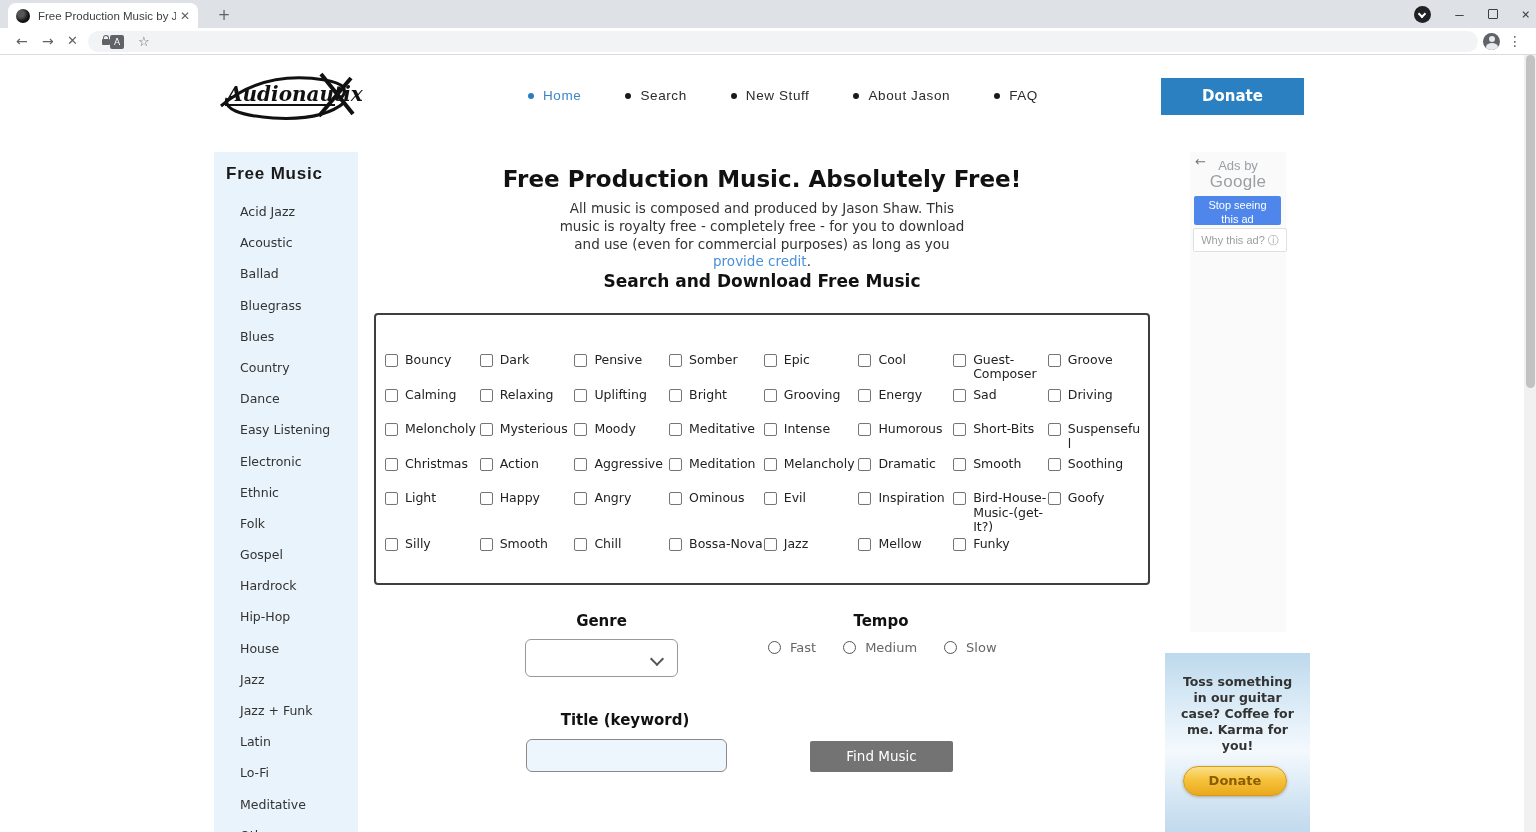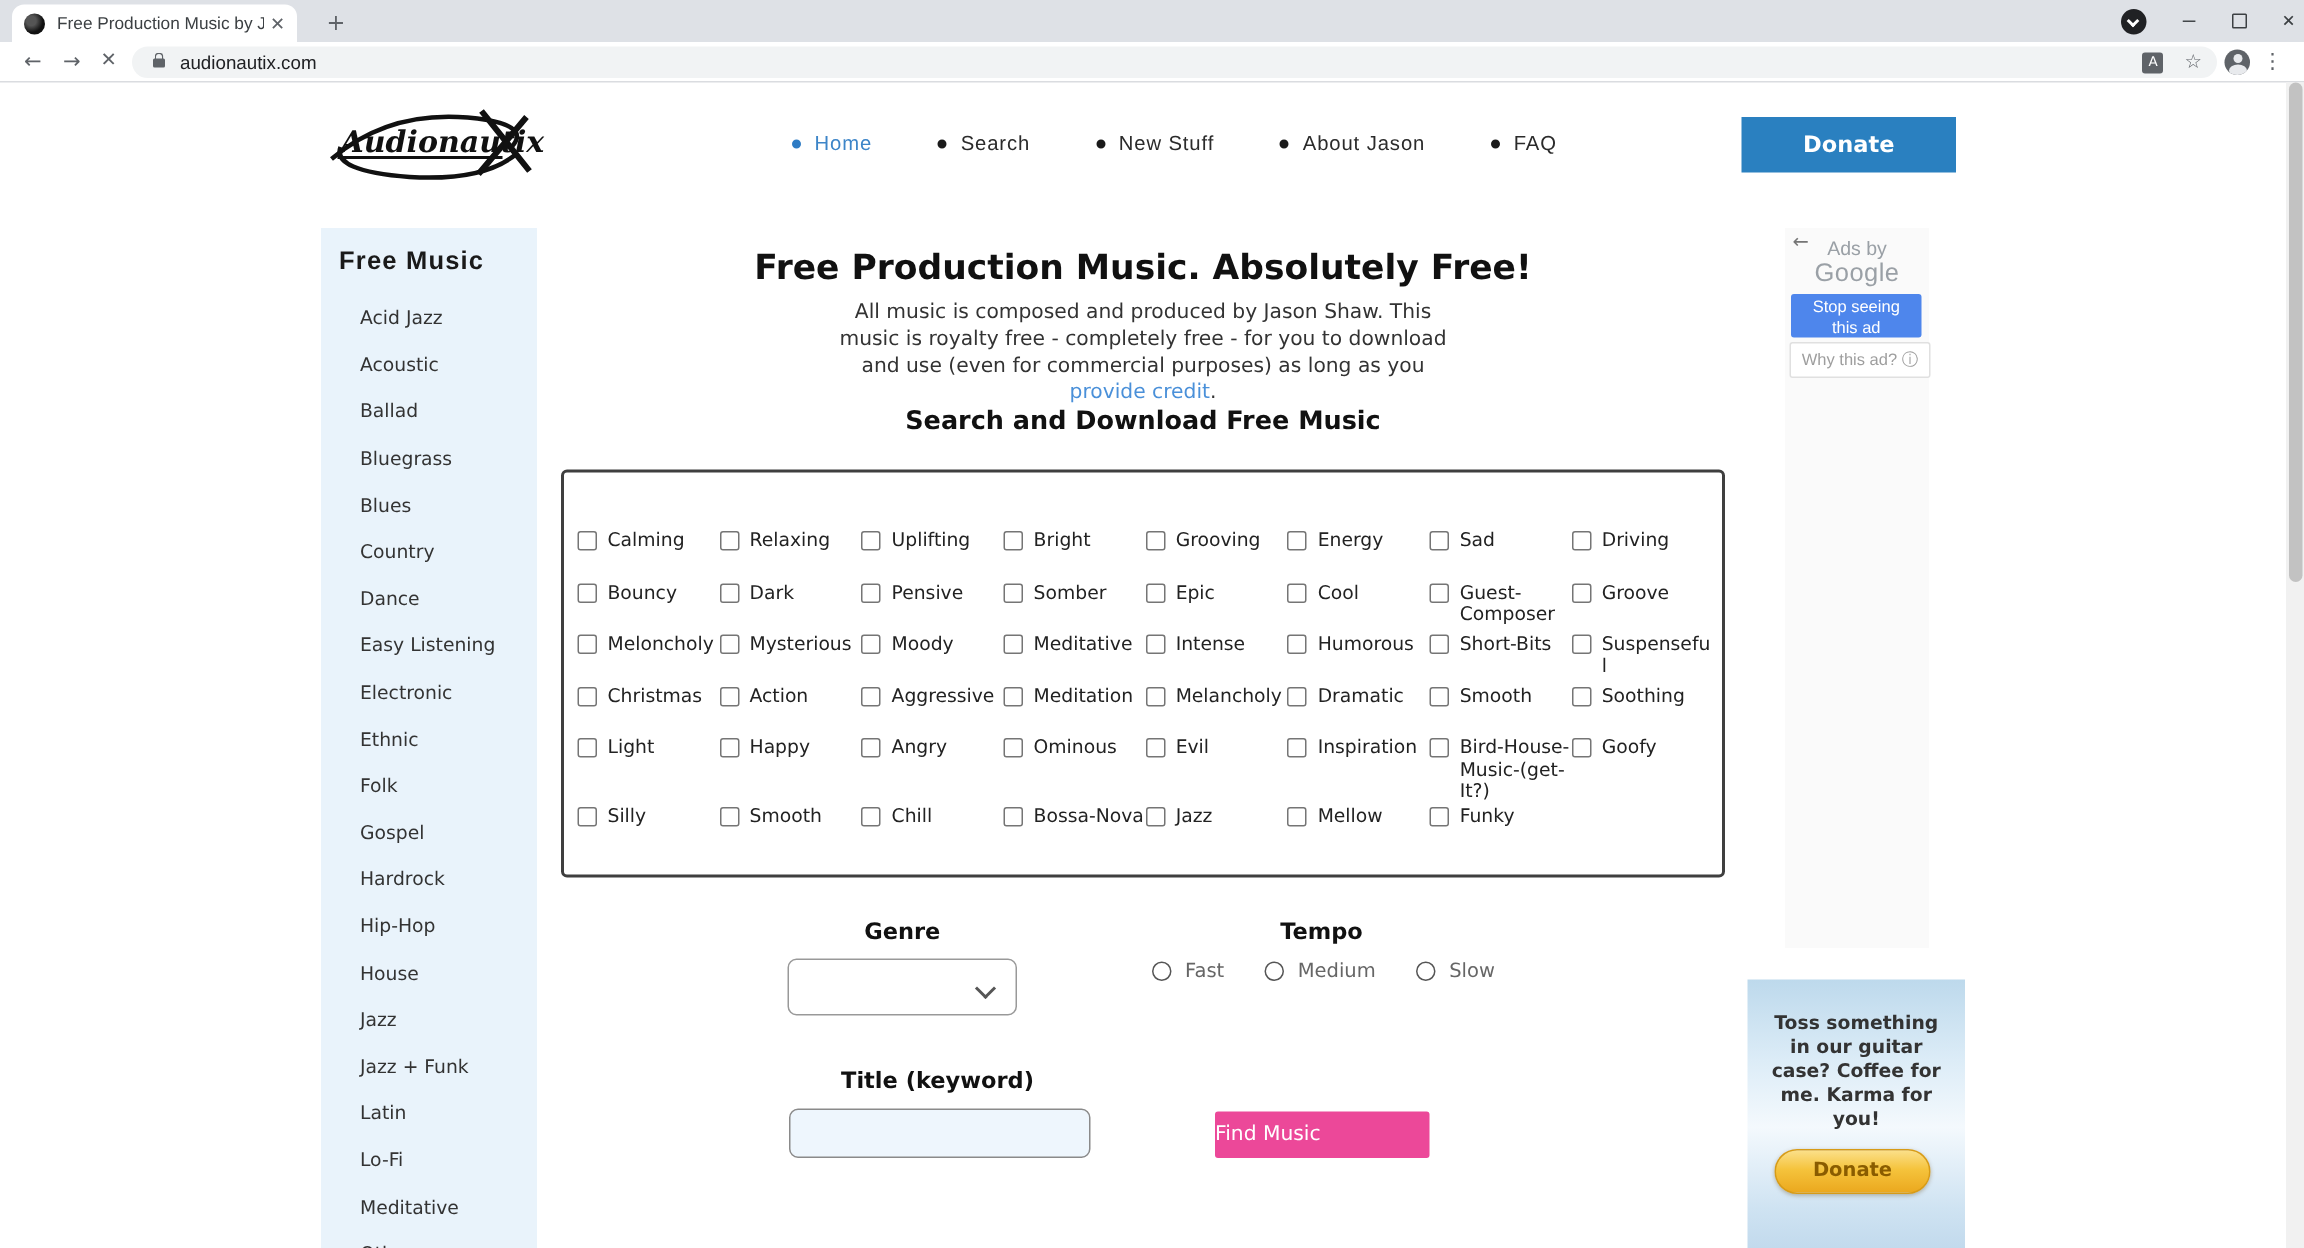--- a/index.html
+++ b/index.html
@@ -96,22 +96,22 @@
   .tempo-row { position:absolute; left:768px; top:640px; display:flex; gap:27px; }
   .radio-item { display:flex; align-items:center; gap:9px; }
   .rdo { width:13px; height:13px; border:1.5px solid #555; border-radius:50%; background:#fff; cursor:pointer; }
   .rdo-label { font-size:13px; color:#666; }
 
   .title-label { position:absolute; left:525px; top:711px; width:200px; text-align:center;
                  font-size:15px; font-weight:bold; color:#111; }
   .title-input { position:absolute; left:526px; top:739px; width:201px; height:33px;
                  background:#eef6fd; border:1px solid #8a8a8a; border-radius:6px; padding:0 8px;
                  font-size:13px; color:#222; }
-  .find-btn { position:absolute; left:810px; top:741px; width:143px; height:31px; background:#ec4899;
-              color:#fff; font-size:13.5px; text-align:left; line-height:31px; cursor:pointer;
+  .find-btn { position:absolute; left:810px; top:741px; width:143px; height:31px; background:#737373;
+              color:#fff; font-size:13.5px; text-align:center; line-height:31px; cursor:pointer;
               border-radius:2px; }
 
   
   .ad-strip { position:absolute; left:1190px; top:152px; width:96px; height:480px; background:#fafafa; }
   .ad-arrow { position:absolute; left:5px; top:2px; font-size:13px; color:#757575; cursor:pointer; }
   .ad-adsby { text-align:center; margin-top:6px; font-family:"Liberation Sans", sans-serif;
               font-size:13px; color:#9aa0a6; }
   .ad-google { text-align:center; font-family:"Liberation Sans", sans-serif; font-size:17px;
                color:#9aa0a6; letter-spacing:0.3px; margin-top:-1px; }
   .ad-stop { position:absolute; left:4px; top:44px; width:87px; height:29px; background:#4e86ec;
@@ -155,21 +155,20 @@
     <span class="wc-glyph">×</span>
   </div>
 </div>
 
 <div class="toolbar"></div>
 <span class="nav-glyph" style="left:16px;">←</span>
 <span class="nav-glyph" style="left:42px;">→</span>
 <span class="nav-glyph" style="left:67px; font-size:13px;">✕</span>
 <div class="omnibox">
   <span class="lock"></span>
-  <span class="url">audionautix.com</span>
   <span class="translate-ic">A</span>
   <span class="star-ic">☆</span>
 </div>
 <span class="avatar-ic"></span>
 <span class="dots-ic">⋮</span>
 
 <div class="logo">
   <svg width="150" height="56" viewBox="0 0 150 56">
     <path d="M8 38 Q 50 2 112 12 Q 140 17 128 30" fill="none" stroke="#111" stroke-width="3"></path>
     <path d="M14 30 Q 8 46 60 50 Q 110 53 132 34" fill="none" stroke="#111" stroke-width="3"></path>
@@ -234,20 +233,54 @@
 <div class="intro">
   <span>All music is composed and produced by Jason Shaw. This music is royalty free - completely free - for you to download and use (even for commercial purposes) as long as you </span><a href="#">provide credit</a><span>.</span>
 </div>
 <div class="main-h2">Search and Download Free Music</div>
 
 <div class="mood-box">
   <div class="mood-rows">
       <div class="mood-row">
         <div class="mood-cell">
           <span class="cbx"></span>
+          <span class="cbx-label">Bouncy</span>
+        </div>
+        <div class="mood-cell">
+          <span class="cbx"></span>
+          <span class="cbx-label">Dark</span>
+        </div>
+        <div class="mood-cell">
+          <span class="cbx"></span>
+          <span class="cbx-label">Pensive</span>
+        </div>
+        <div class="mood-cell">
+          <span class="cbx"></span>
+          <span class="cbx-label">Somber</span>
+        </div>
+        <div class="mood-cell">
+          <span class="cbx"></span>
+          <span class="cbx-label">Epic</span>
+        </div>
+        <div class="mood-cell">
+          <span class="cbx"></span>
+          <span class="cbx-label">Cool</span>
+        </div>
+        <div class="mood-cell">
+          <span class="cbx"></span>
+          <span class="cbx-label">Guest-Composer</span>
+        </div>
+        <div class="mood-cell">
+          <span class="cbx"></span>
+          <span class="cbx-label">Groove</span>
+        </div>
+      </div>
+      <div class="mood-row">
+        <div class="mood-cell">
+          <span class="cbx"></span>
           <span class="cbx-label">Calming</span>
         </div>
         <div class="mood-cell">
           <span class="cbx"></span>
           <span class="cbx-label">Relaxing</span>
         </div>
         <div class="mood-cell">
           <span class="cbx"></span>
           <span class="cbx-label">Uplifting</span>
         </div>
@@ -263,54 +296,20 @@
           <span class="cbx"></span>
           <span class="cbx-label">Energy</span>
         </div>
         <div class="mood-cell">
           <span class="cbx"></span>
           <span class="cbx-label">Sad</span>
         </div>
         <div class="mood-cell">
           <span class="cbx"></span>
           <span class="cbx-label">Driving</span>
-        </div>
-      </div>
-      <div class="mood-row">
-        <div class="mood-cell">
-          <span class="cbx"></span>
-          <span class="cbx-label">Bouncy</span>
-        </div>
-        <div class="mood-cell">
-          <span class="cbx"></span>
-          <span class="cbx-label">Dark</span>
-        </div>
-        <div class="mood-cell">
-          <span class="cbx"></span>
-          <span class="cbx-label">Pensive</span>
-        </div>
-        <div class="mood-cell">
-          <span class="cbx"></span>
-          <span class="cbx-label">Somber</span>
-        </div>
-        <div class="mood-cell">
-          <span class="cbx"></span>
-          <span class="cbx-label">Epic</span>
-        </div>
-        <div class="mood-cell">
-          <span class="cbx"></span>
-          <span class="cbx-label">Cool</span>
-        </div>
-        <div class="mood-cell">
-          <span class="cbx"></span>
-          <span class="cbx-label">Guest-Composer</span>
-        </div>
-        <div class="mood-cell">
-          <span class="cbx"></span>
-          <span class="cbx-label">Groove</span>
         </div>
       </div>
       <div class="mood-row">
         <div class="mood-cell">
           <span class="cbx"></span>
           <span class="cbx-label">Meloncholy</span>
         </div>
         <div class="mood-cell">
           <span class="cbx"></span>
           <span class="cbx-label">Mysterious</span>

